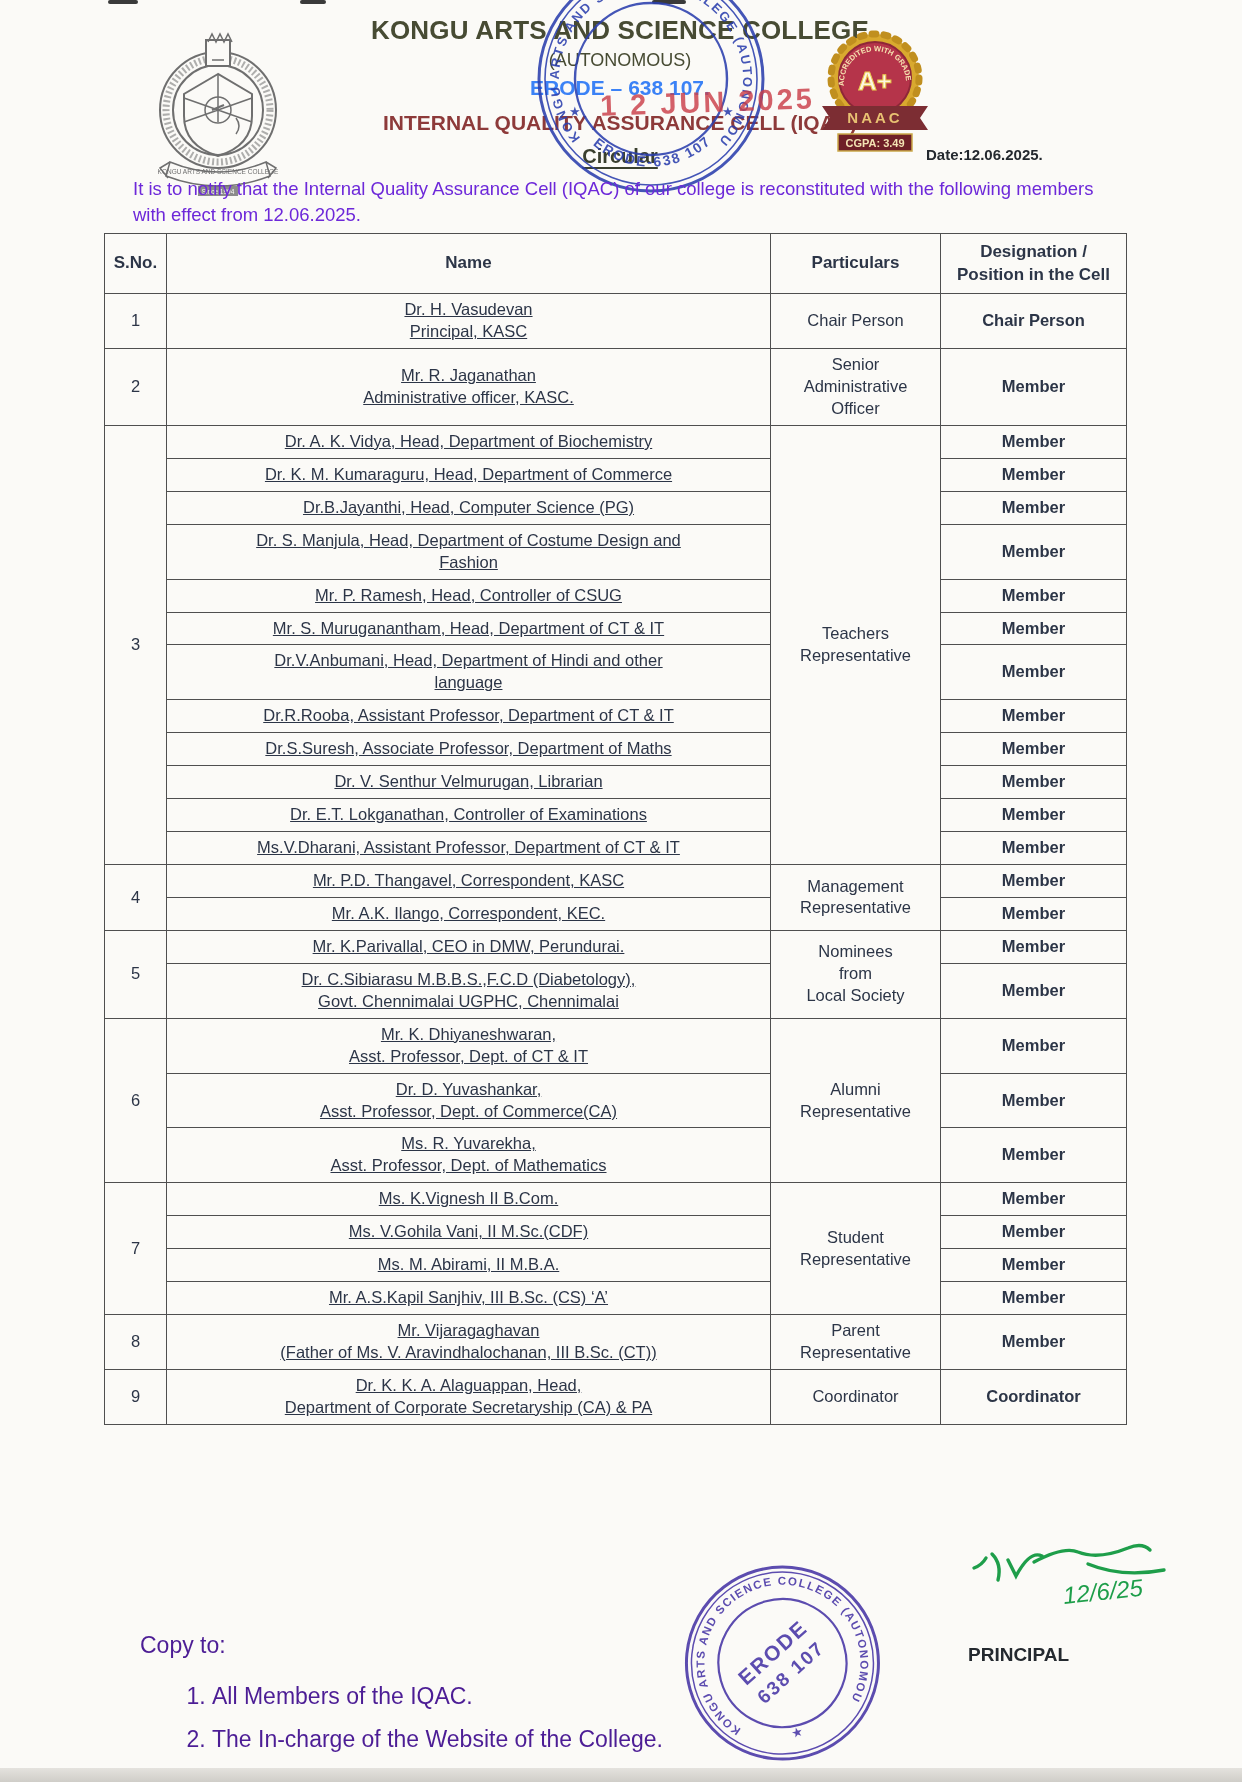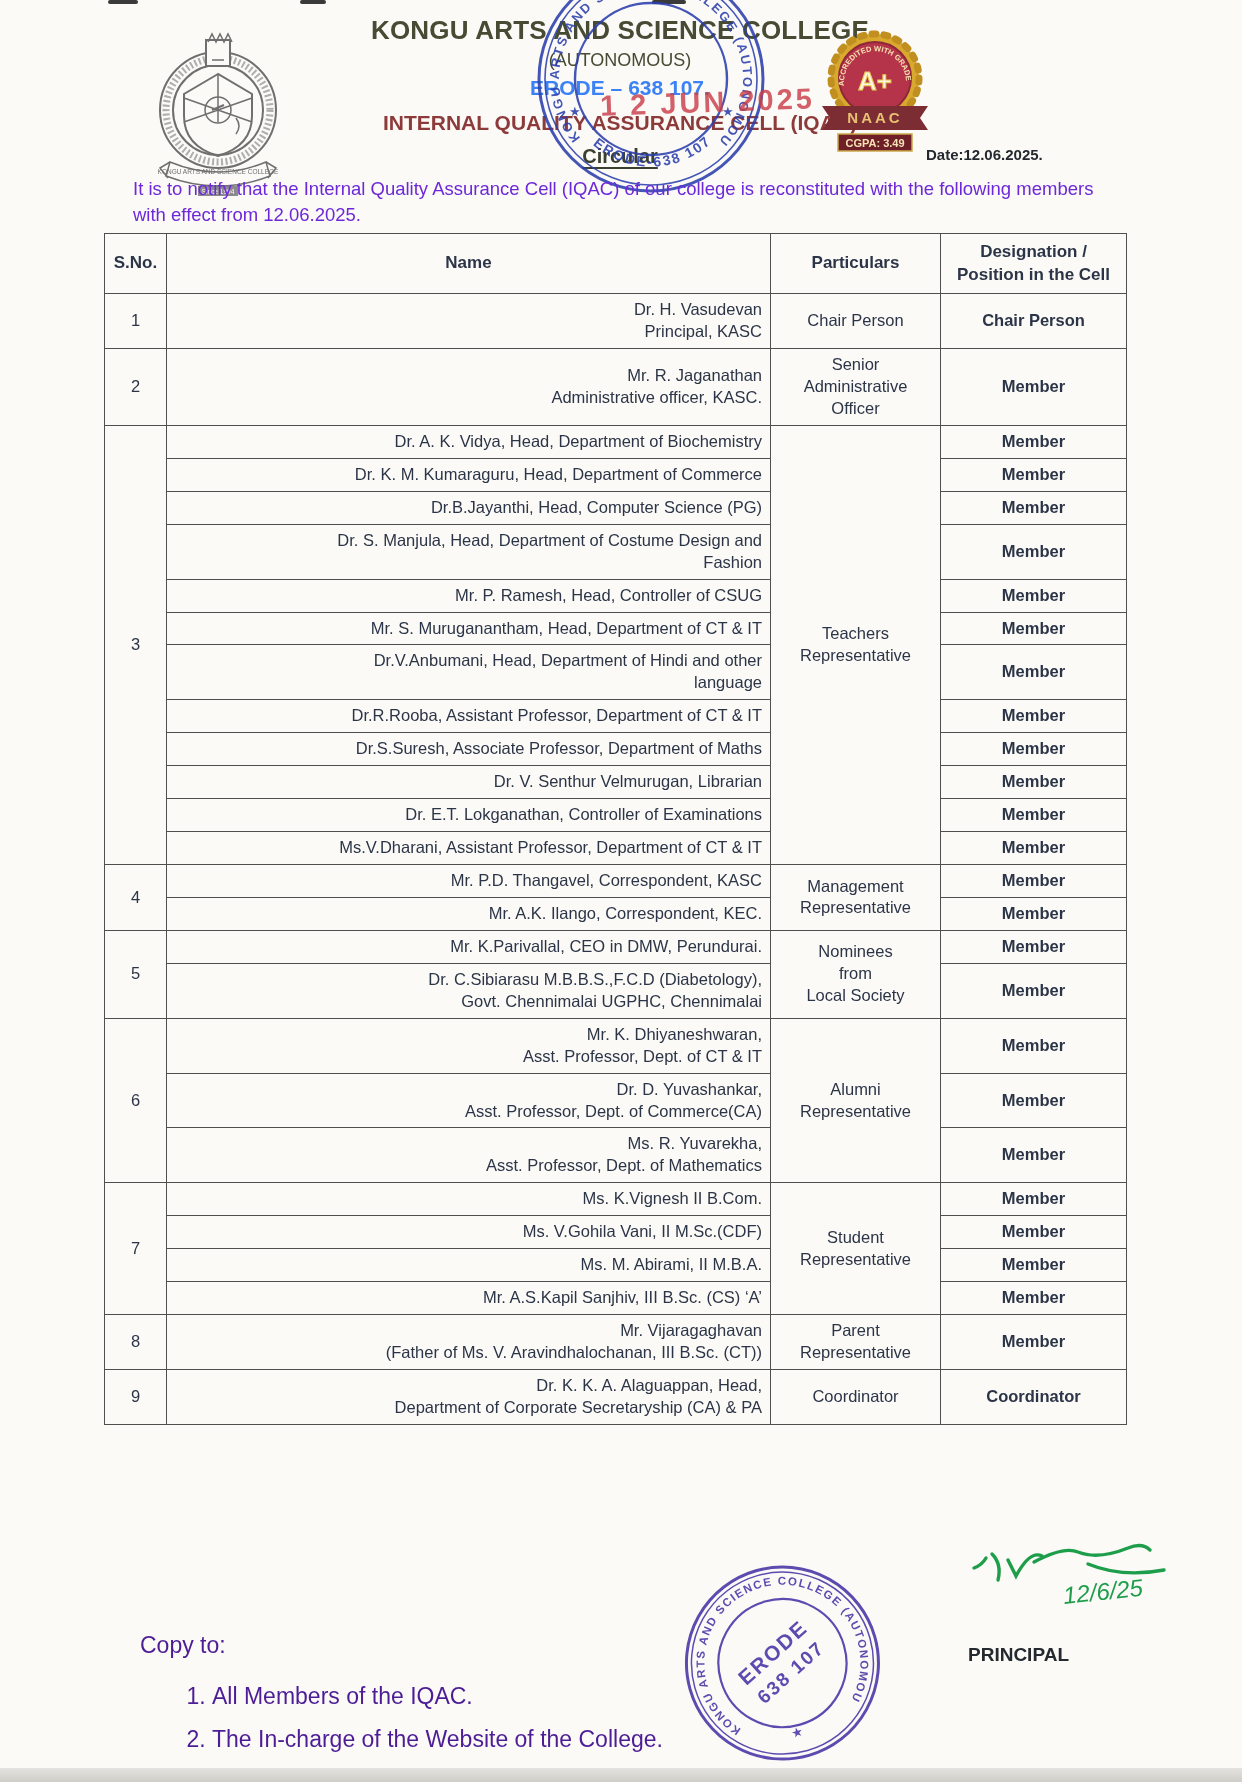--- a/index.html
+++ b/index.html
@@ -30,21 +30,21 @@
   
   .members-table-wrap{left:104px;top:233px;width:1022px;}
   table.members{border-collapse:collapse;width:100%;table-layout:fixed;}
   table.members th,table.members td{
     border:1.6px solid #4f4f4f;vertical-align:middle;
     font-size:16.5px;line-height:1.33;padding:5px 8px;color:#2c3547;
   }
   table.members th{font-weight:bold;font-size:17px;text-align:center;padding:7px 4px;}
   col.w-sno{width:62px;} col.w-name{width:604px;} col.w-part{width:170px;} col.w-desig{width:186px;}
   td.c-sno{text-align:center;}
-  td.c-name{text-align:right;padding-left:14px;}
+  td.c-name{text-align:center;padding-left:14px;text-decoration:underline;}
   td.c-part{text-align:center;}
   td.c-desig{text-align:center;font-weight:bold;}
   
   .copy-block{left:140px;top:1632px;font-size:23px;color:#4c1d95;}
   .copy-label{margin-bottom:8px;}
   .copy-list{margin:16px;padding-left:56px;line-height:1.85;}
   .principal{left:968px;top:1644px;width:200px;text-align:left;font-size:19px;font-weight:bold;color:#24292f;}
   .signature{left:968px;top:1534px;}
   
   .scan-bottom{left:0;bottom:0;width:1242px;height:14px;background:linear-gradient(#e4e2de,#cfcdc8);}

